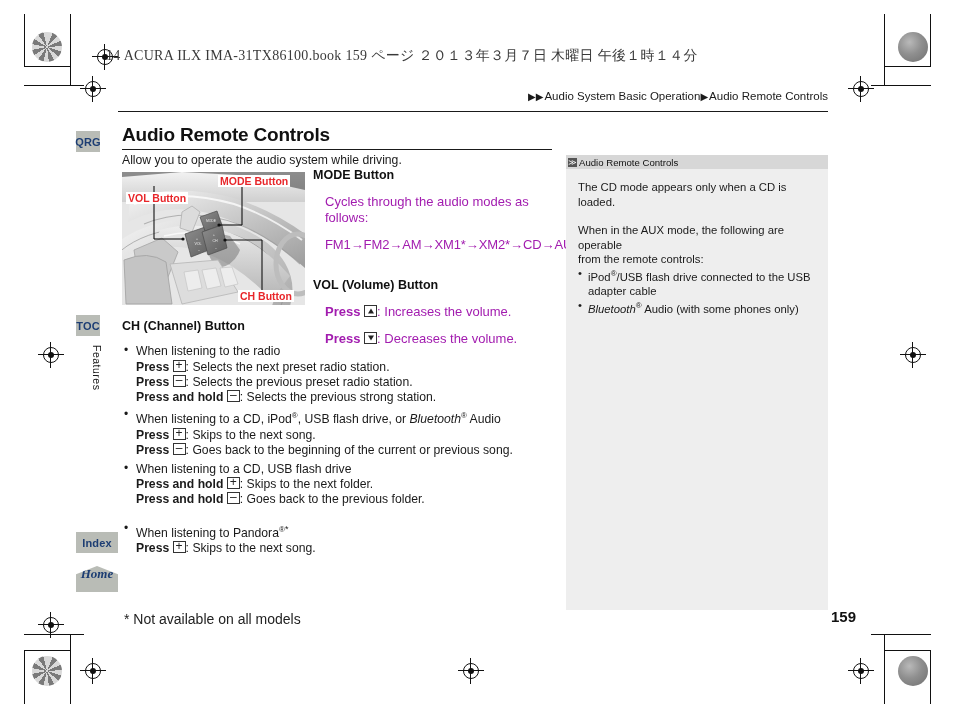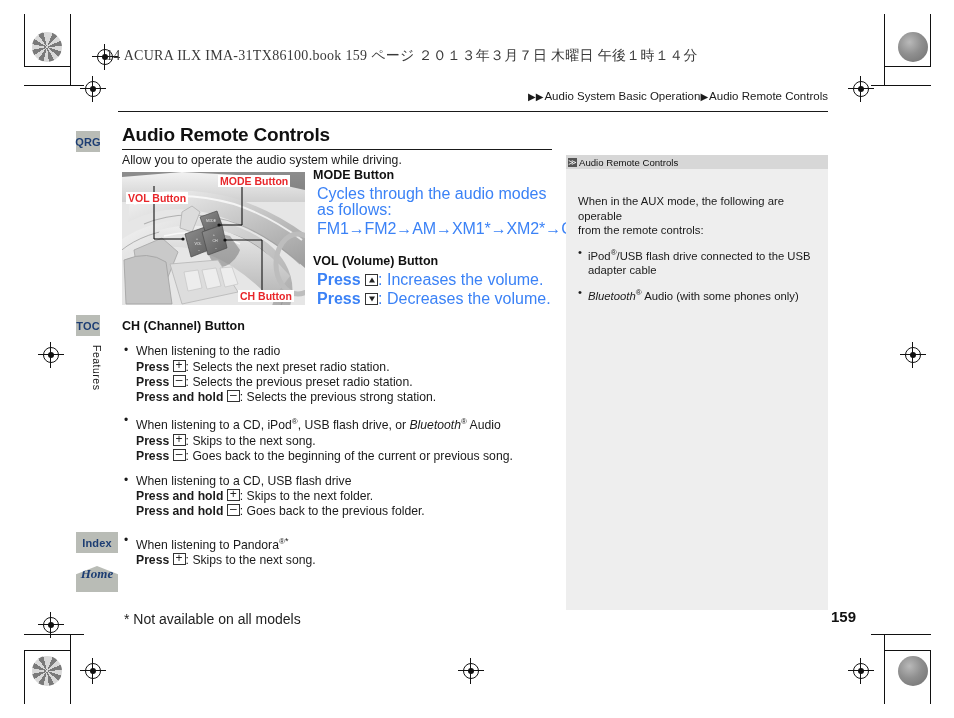--- a/index.html
+++ b/index.html
@@ -149,22 +149,22 @@
   .col-right {
     position: absolute;
     left: 313px; top: 168px;
     width: 250px;
   }
   h3.sub {
     margin: 0 0 1px 0;
     font-size: 12.5px; font-weight: bold; color: #111;
   }
   p.body {
-    margin: 4px;
-    font-size: 16px; line-height: 15.5px; color: #3b82f6;
+    margin: 12px;
+    font-size: 13px; line-height: 15.5px; color: #a21caf;
   }
   .mode-chain { letter-spacing: -0.1px; font-size: 12.2px; }
   .spacer-12 { height: 13px; }
 
   .key {
     display: inline-block;
     border: 1.1px solid #333;
     width: 13px; height: 12px;
     line-height: 10px;
     text-align: center;
@@ -196,21 +196,21 @@
   .key.minus::after {
     content: "–"; position: absolute; left: 0; right: 0; top: -1px;
     font-size: 12px; color: #222; font-family: "Liberation Sans", sans-serif;
   }
 
   
   .lower {
     position: absolute;
     left: 122px; top: 319px; width: 440px;
   }
-  .bullet-block { margin-top: 9px; }
+  .bullet-block { margin-top: 3px; }
   .bullet-block:first-of-type { margin-top: 11px; }
   .bullet-line {
     font-size: 12.2px; line-height: 15.5px;
     position: relative; padding-left: 14px;
   }
   .bullet-line::before {
     content: "•"; position: absolute; left: 2px; top: -1px; font-size: 12px;
   }
   .press-line {
     font-size: 12.2px; line-height: 15.3px;
@@ -247,21 +247,21 @@
     margin-right: 2px;
     flex: 0 0 auto;
   }
   .info-body {
     padding: 11px 12px 0 12px;
     font-size: 11.3px; line-height: 14.6px;
     color: #1a1a1a;
   }
   .info-body .gap { height: 14px; }
   .info-bullet {
-    position: relative; padding-left: 10px; margin-top: 8px;
+    position: relative; padding-left: 10px;
   }
   .info-bullet::before {
     content: "•"; position: absolute; left: 0px; top: -1px;
   }
 
   .page-num {
     position: absolute;
     right: 98px; top: 608px;
     font-size: 15px; font-weight: bold; color: #111;
   }
@@ -500,20 +500,21 @@
 </div>
 
 <div class="footnote">* Not available on all models</div>
 
 <div class="info-panel">
   <div class="info-head">
     <span class="marker">≫</span>
     <span>Audio Remote Controls</span>
   </div>
   <div class="info-body">
+    <div>The CD mode appears only when a CD is loaded.</div>
     <div class="gap"></div>
     <div>When in the AUX mode, the following are operable</div>
     <div>from the remote controls:</div>
     <div class="info-bullet">
       <span>iPod</span><span class="sup">®</span><span>/USB flash drive connected to the USB</span>
       <div>adapter cable</div>
     </div>
     <div class="info-bullet">
       <i class="bt">Bluetooth</i><span class="sup">®</span><span> Audio (with some phones only)</span>
     </div>

